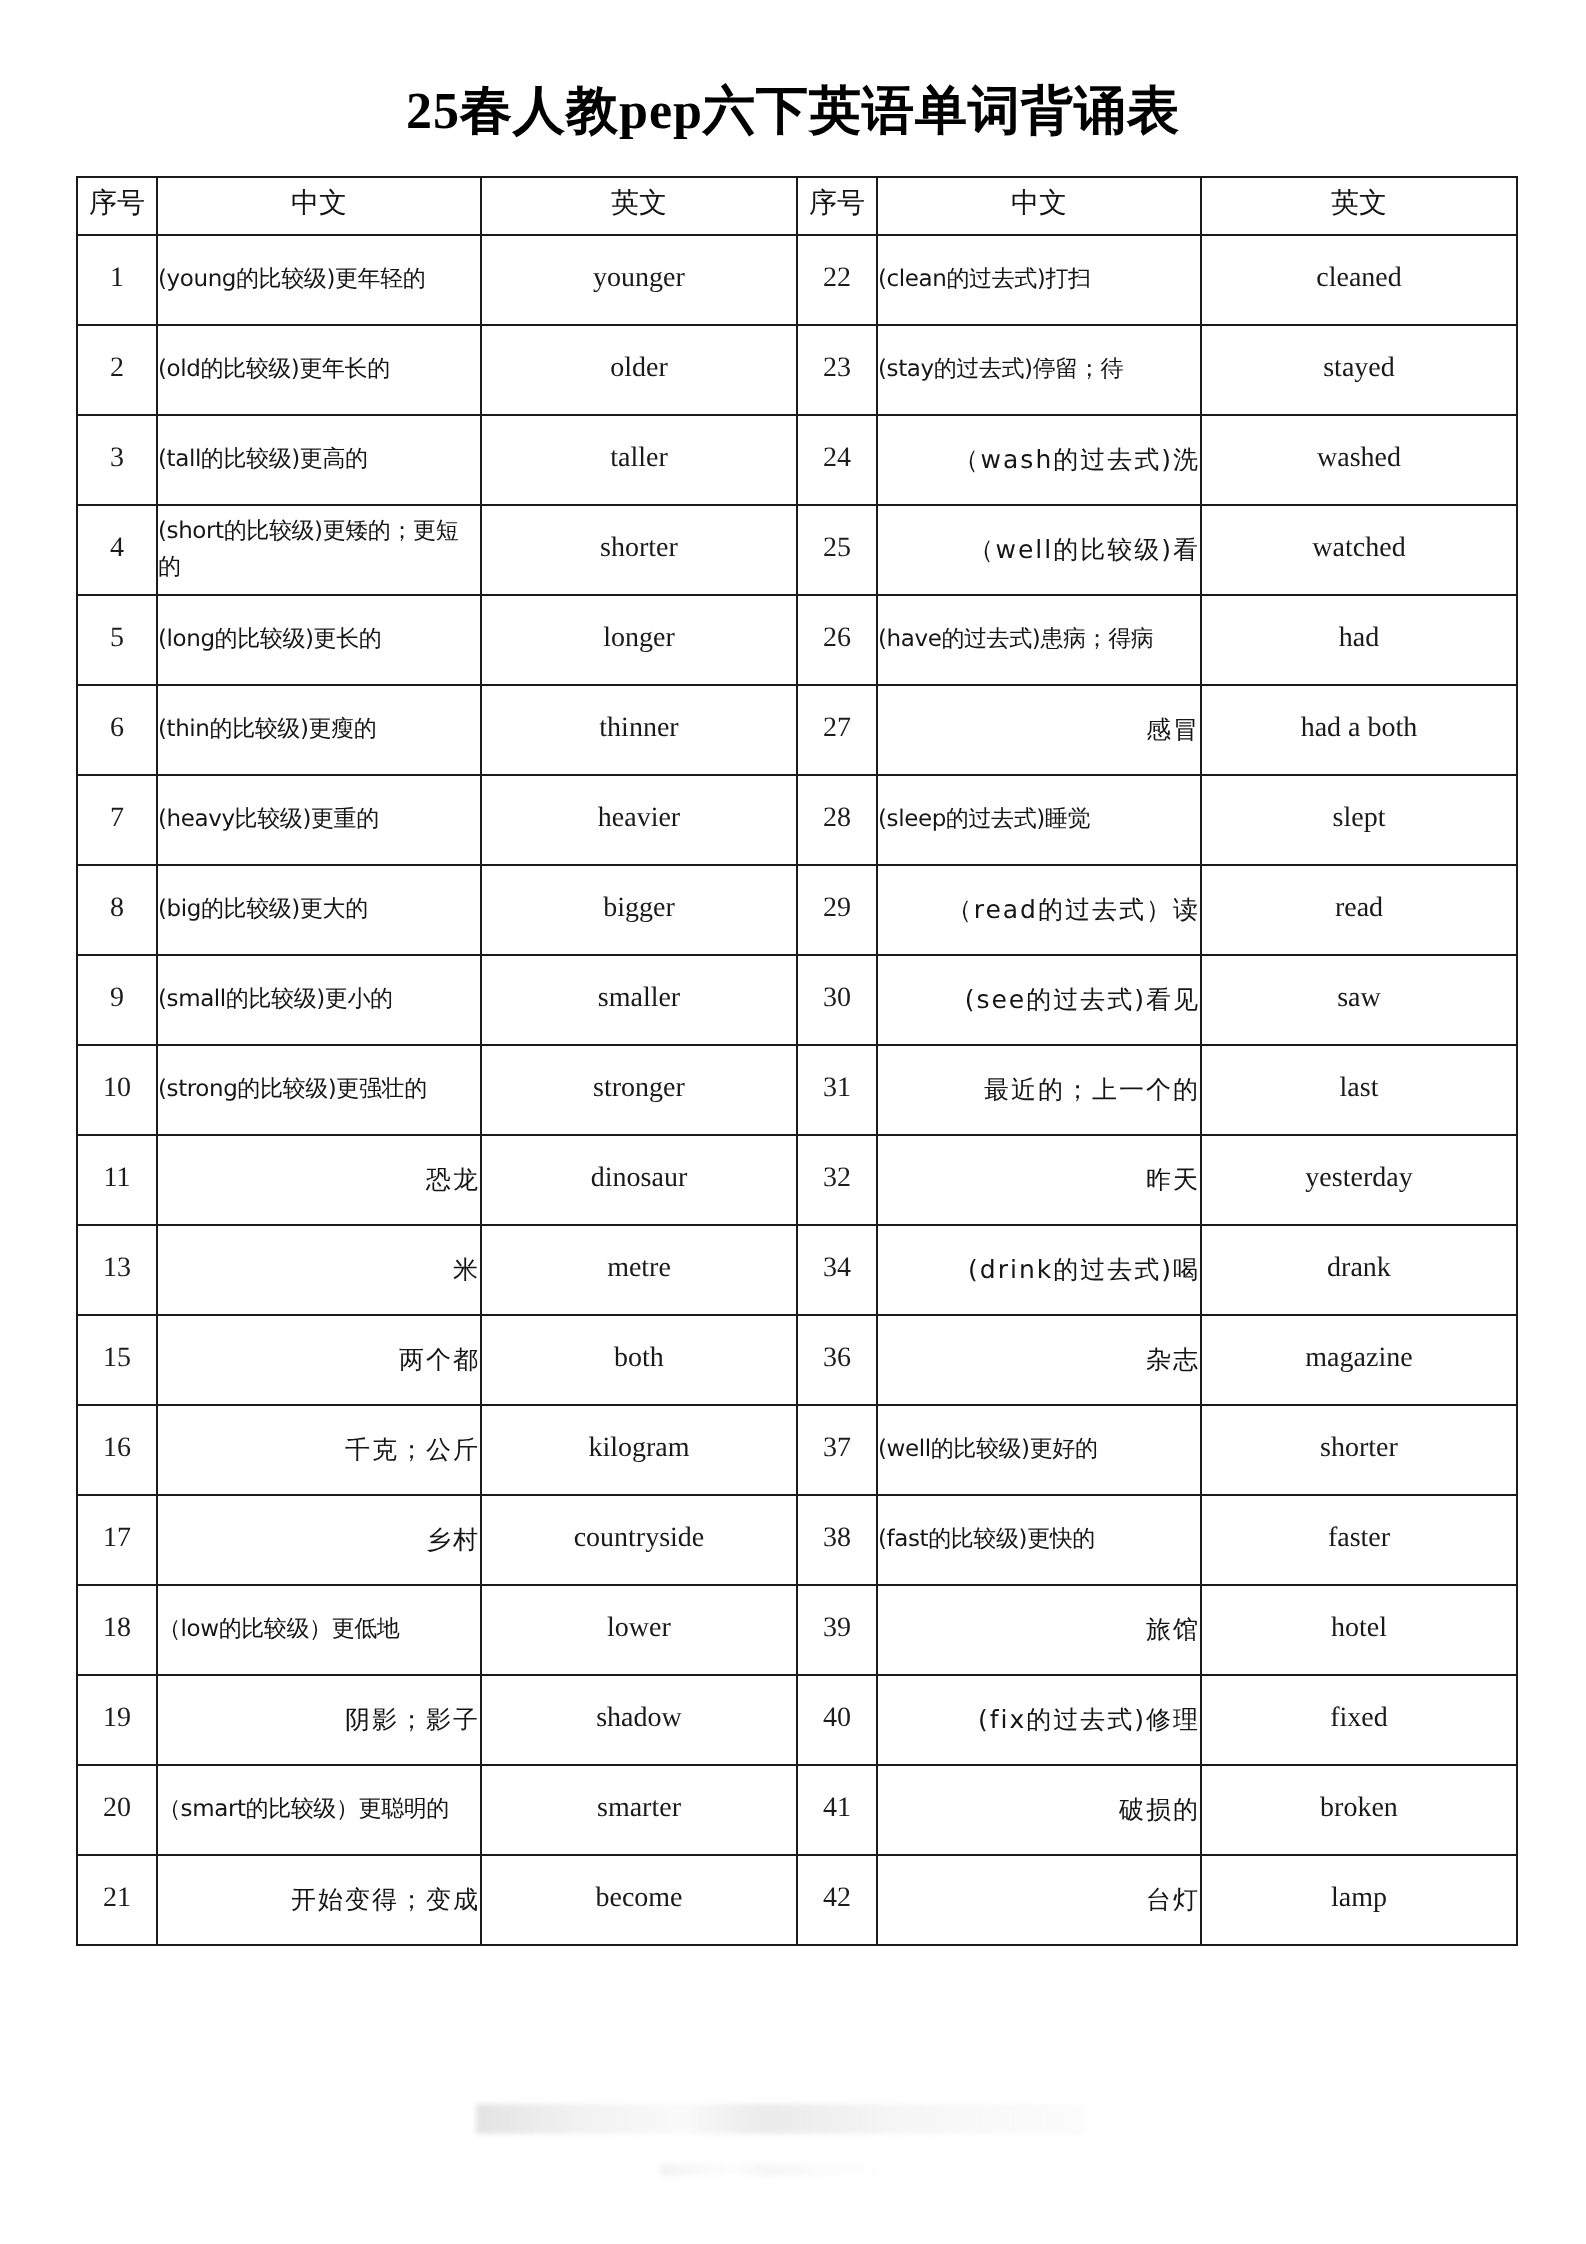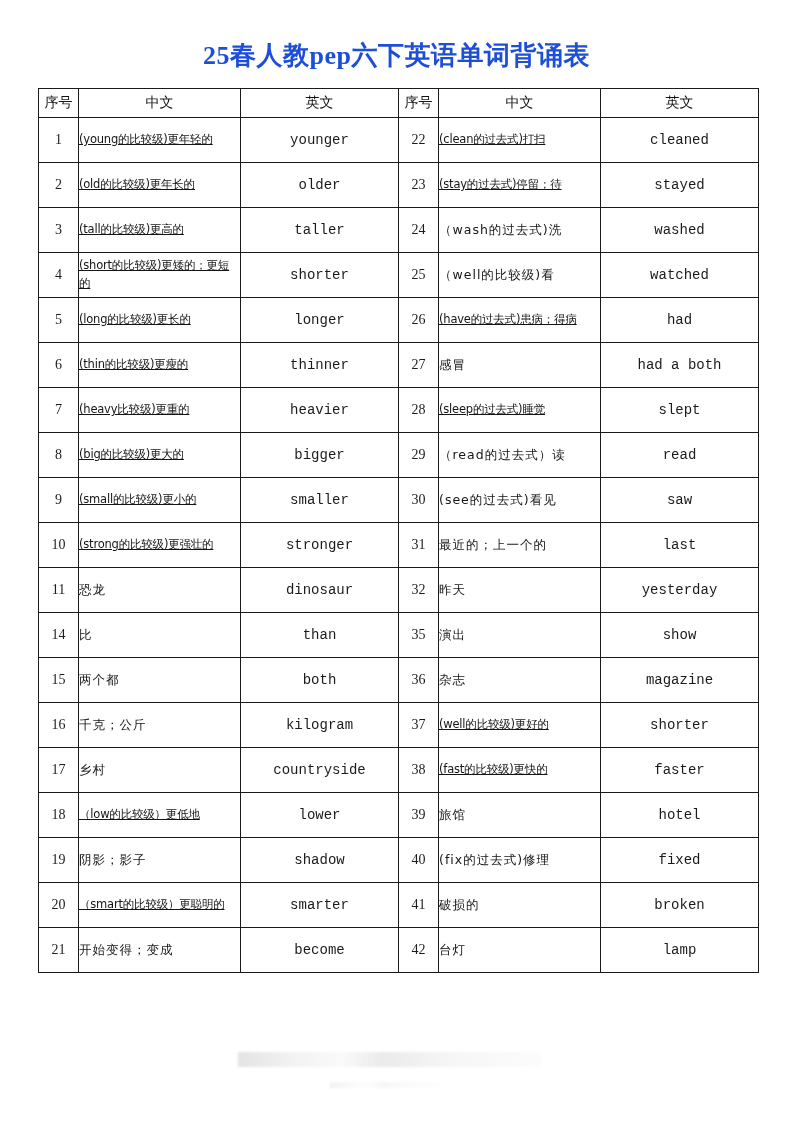--- a/index.html
+++ b/index.html
@@ -23,21 +23,21 @@
   .doc-title {
     position: absolute;
     top: 38px;
     left: 0;
     width: 793px;
     text-align: center;
     font-family: "Liberation Serif", "DejaVu Serif", serif;
     font-size: 26px;
     font-weight: bold;
     letter-spacing: 0.5px;
-    color: #1d4ed8;
+    color: #000000;
     white-space: nowrap;
   }
   .table-wrap {
     position: absolute;
     left: 38px;
     top: 88px;
     width: 716px;
   }
   table.vocab {
     border-collapse: collapse;
@@ -75,33 +75,32 @@
   td.cn {
     height: 44px;
     font-family: "DejaVu Sans", "Liberation Sans", sans-serif;
     font-size: 11.5px;
     color: #151515;
     line-height: 1.55;
     padding: 1px 3px;
     letter-spacing: -0.2px;
   }
   td.cn.center {
-    text-align: left;
+    text-align: right;
     font-size: 12.5px;
     letter-spacing: 1px;
     margin-left: 30px;
   }
   td.cn.left {
     text-align: left;
-    text-decoration: underline;
   }
   td.en {
     height: 44px;
     text-align: center;
-    font-family: Liberation Mono, monospace;
+    font-family: Liberation Serif, serif;
     font-size: 14px;
     color: #1a1a1a;
   }
   
   .wm-bar {
     position: absolute;
     background: linear-gradient(90deg,
         rgba(205,205,205,0.55) 0%,
         rgba(225,225,225,0.42) 18%,
         rgba(238,238,238,0.3) 34%,
@@ -242,26 +241,26 @@
           </tr>
           <tr>
             <td class="idx">11</td>
             <td class="cn center">恐龙</td>
             <td class="en">dinosaur</td>
             <td class="idx">32</td>
             <td class="cn center">昨天</td>
             <td class="en">yesterday</td>
           </tr>
           <tr>
-            <td class="idx">14</td>
-            <td class="cn center">比</td>
-            <td class="en">than</td>
-            <td class="idx">35</td>
-            <td class="cn center">演出</td>
-            <td class="en">show</td>
+            <td class="idx">13</td>
+            <td class="cn center">米</td>
+            <td class="en">metre</td>
+            <td class="idx">34</td>
+            <td class="cn center">(drink的过去式)喝</td>
+            <td class="en">drank</td>
           </tr>
           <tr>
             <td class="idx">15</td>
             <td class="cn center">两个都</td>
             <td class="en">both</td>
             <td class="idx">36</td>
             <td class="cn center">杂志</td>
             <td class="en">magazine</td>
           </tr>
           <tr>

